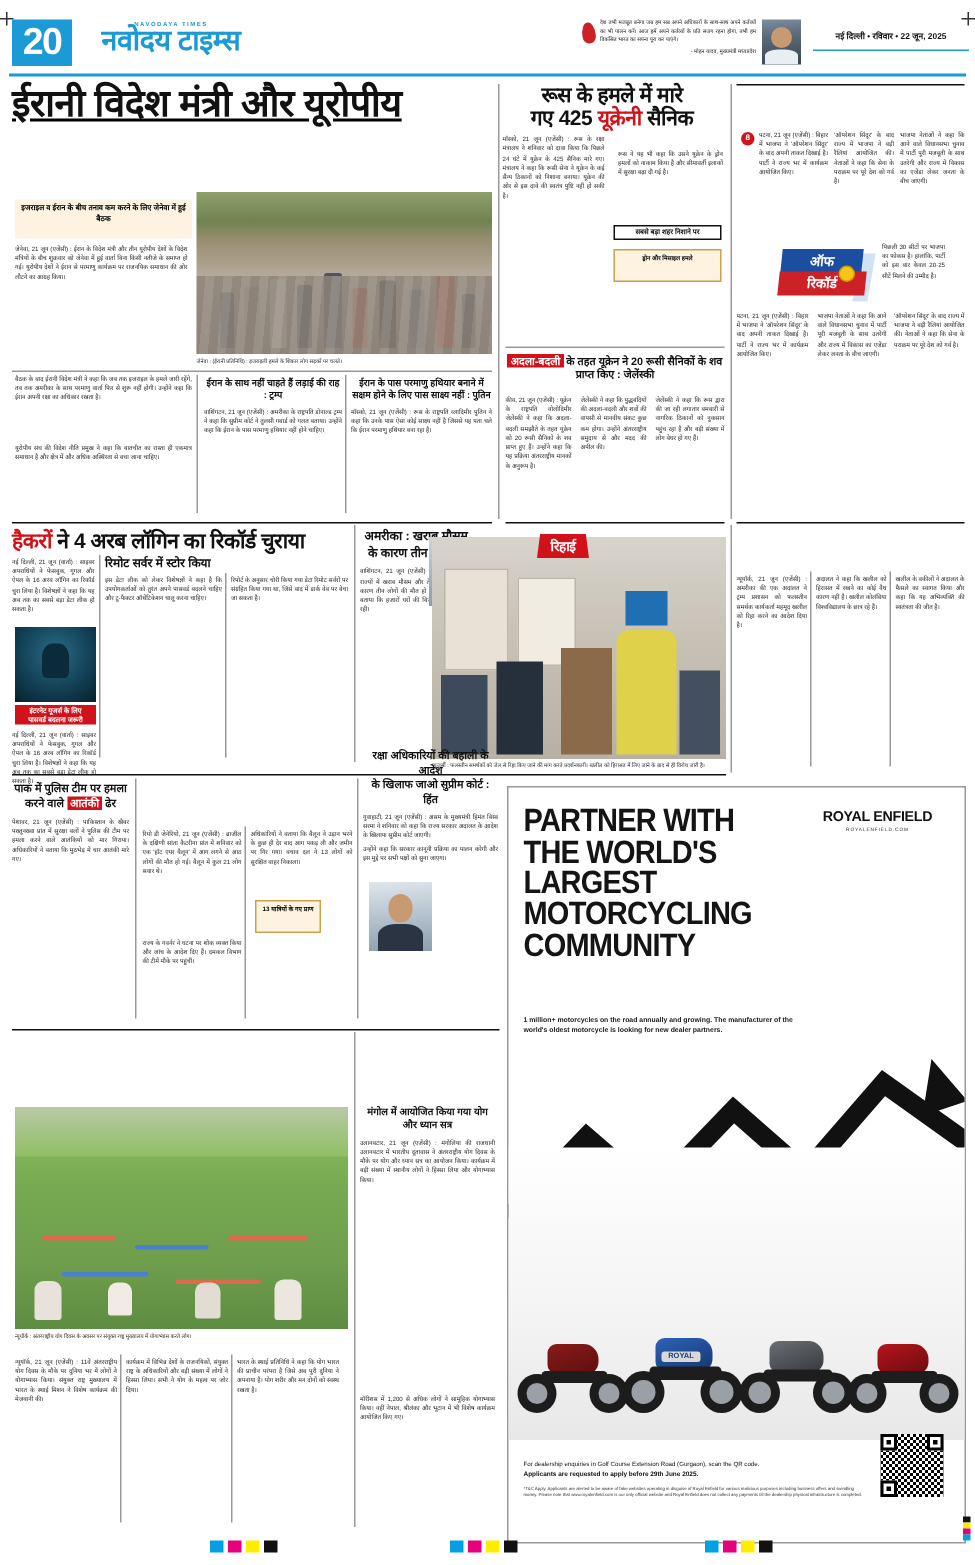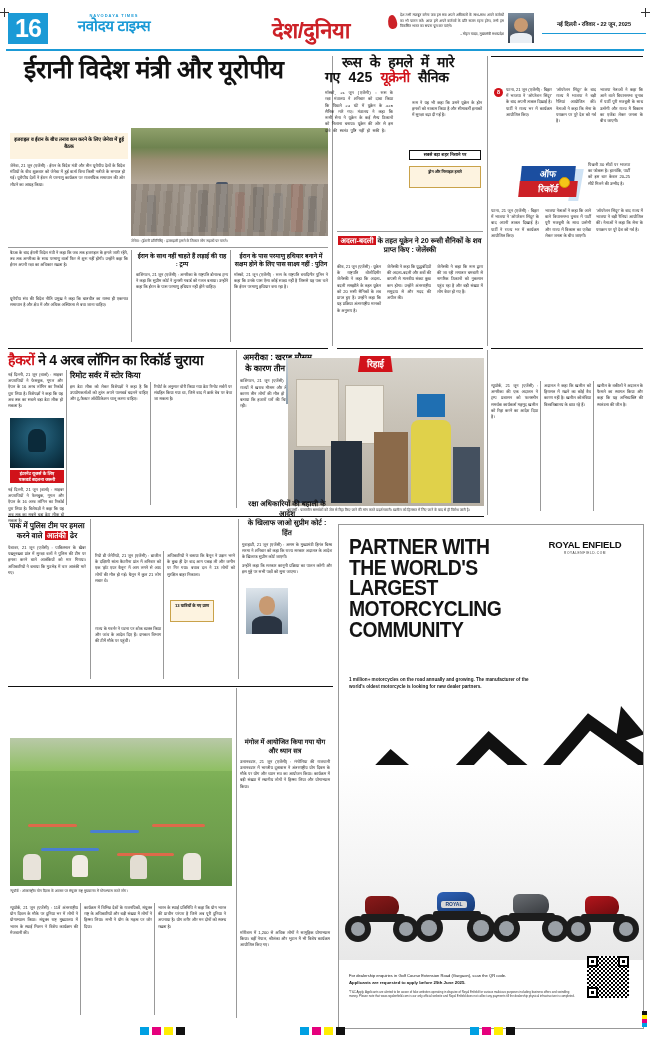--- a/index.html
+++ b/index.html
@@ -13,21 +13,21 @@
 
   
   .masthead { position: absolute; left: 6px; top: 13px; width: 638px; height: 40px; }
   .pageno {
     position: absolute; left: 2px; top: 0; width: 40px; height: 31px;
     background: #1b9ad6; color: #fff; font-size: 25px; font-weight: bold;
     text-align: center; line-height: 31px; letter-spacing: -1px;
   }
   .brandwrap { position: absolute; left: 48px; top: 0px; width: 120px; text-align: center; }
   .brand-small { font-size: 4px; letter-spacing: 1px; color: #1b9ad6; font-weight: bold; }
-  .brand-main { font-size: 15px; font-weight: bold; color: #1b9ad6; letter-spacing: -.3px; line-height: 1.1; }
+  .brand-main { font-size: 19px; font-weight: bold; color: #1b9ad6; letter-spacing: -.3px; line-height: 1.1; }
   .section-title {
     position: absolute; left: 235px; top: 1px; width: 140px; text-align: center;
     font-size: 22px; font-weight: bold; color: #cc2127; letter-spacing: -.5px;
   }
   .quotebox { position: absolute; left: 382px; top: 0px; width: 116px; }
   .quote-flame {
     position: absolute; left: 0; top: 2px; width: 9px; height: 14px;
     background: #cc2127; border-radius: 50% 50% 50% 50% / 70% 70% 40% 40%;
     transform: rotate(-8deg);
   }
@@ -185,39 +185,38 @@
 </style>
 </head>
 <body>
 
 <div class="page">
 
   <div class="crop" style="left:0;top:8px;"></div>
   <div class="crop" style="right:0;top:8px;"></div>
 
   <div class="masthead">
-    <div class="pageno">16</div>
+    <div class="pageno">20</div>
     <div class="brandwrap">
       <div class="brand-small">NAVODAYA TIMES</div>
       <div class="brand-main">नवोदय टाइम्स</div>
     </div>
-    <div class="section-title">देश/दुनिया</div>
 
     <div class="quotebox">
       <div class="quote-flame"></div>
       <div class="quote-text">देश तभी मजबूत बनेगा जब हम सब अपने अधिकारों के साथ-साथ अपने कर्तव्यों का भी पालन करें। आज हमें अपने कर्तव्यों के प्रति सजग रहना होगा, तभी हम विकसित भारत का सपना पूरा कर पाएंगे।</div>
       <div class="quote-author">- मोहन यादव, मुख्यमंत्री मध्यप्रदेश</div>
     </div>
     <div class="editor-photo"></div>
     <div class="dateline">नई दिल्ली • रविवार • 22 जून, 2025</div>
     <div class="mh-rule"></div>
   </div>
   <div class="masthead-bottom"></div>
 
-  <div class="col" style="left:24px;top:56px;width:320px;">
+  <div class="col" style="left:8px;top:56px;width:320px;text-decoration:underline;">
     <div class="hl" style="font-size:25px;">ईरानी विदेश मंत्री और यूरोपीय</div>
   </div>
 
   <div class="tintbox" style="position:absolute;left:10px;top:133px;width:118px;height:26px;padding:3px 2px;">
     <div style="font-size:5px;font-weight:bold;text-align:center;line-height:1.45;">इजराइल व ईरान के बीच तनाव कम करने के लिए जेनेवा में हुई बैठक</div>
   </div>
 
   <div class="photo ph-street" style="left:131px;top:128px;width:197px;height:108px;">
     <div class="ppl" style="left:8%;width:9px;height:34%;background:#3f4a5a;"></div>
     <div class="ppl" style="left:16%;width:10px;height:38%;background:#8b7f74;"></div>
@@ -244,23 +243,23 @@
   </div>
   <div class="col" style="left:234px;top:252px;width:94px;">
     <div class="sub" style="text-align:center;">ईरान के पास परमाणु हथियार बनाने में सक्षम होने के लिए पास साक्ष्य नहीं : पुतिन</div>
     <div class="body" style="margin-top:3px;">मॉस्को, 21 जून (एजेंसी) : रूस के राष्ट्रपति व्लादिमीर पुतिन ने कहा कि उनके पास ऐसा कोई साक्ष्य नहीं है जिससे यह पता चले कि ईरान परमाणु हथियार बना रहा है।</div>
   </div>
   <div class="vr" style="left:131px;top:250px;height:92px;"></div>
   <div class="vr" style="left:230px;top:250px;height:92px;"></div>
 
   <div class="vr" style="left:332px;top:56px;height:290px;"></div>
 
-  <div class="col" style="left:325px;top:56px;width:146px;font-family:Liberation Mono, monospace;">
+  <div class="col" style="left:335px;top:56px;width:146px;">
     <div class="hl" style="font-size:14px;text-align:center;">रूस के हमले में मारे</div>
-    <div class="hl" style="font-size:14px;text-align:left;">
+    <div class="hl" style="font-size:14px;text-align:center;">
       <span>गए 425</span>
       <span class="red">यूक्रेनी</span>
       <span>सैनिक</span>
     </div>
     <div class="body" style="margin-top:4px;width:68px;">मॉस्को, 21 जून (एजेंसी) : रूस के रक्षा मंत्रालय ने शनिवार को दावा किया कि पिछले 24 घंटे में यूक्रेन के 425 सैनिक मारे गए। मंत्रालय ने कहा कि रूसी सेना ने यूक्रेन के कई सैन्य ठिकानों को निशाना बनाया। यूक्रेन की ओर से इस दावे की स्वतंत्र पुष्टि नहीं हो सकी है।</div>
   </div>
   <div class="body" style="position:absolute;left:412px;top:100px;width:70px;">रूस ने यह भी कहा कि उसने यूक्रेन के ड्रोन हमलों को नाकाम किया है और सीमावर्ती इलाकों में सुरक्षा बढ़ा दी गई है।</div>
   <div class="inset-label" style="left:409px;top:150px;width:72px;background:#fff;color:#111;border:.6px solid #111;">
     <span>सबसे बड़ा शहर निशाने पर</span>
   </div>

